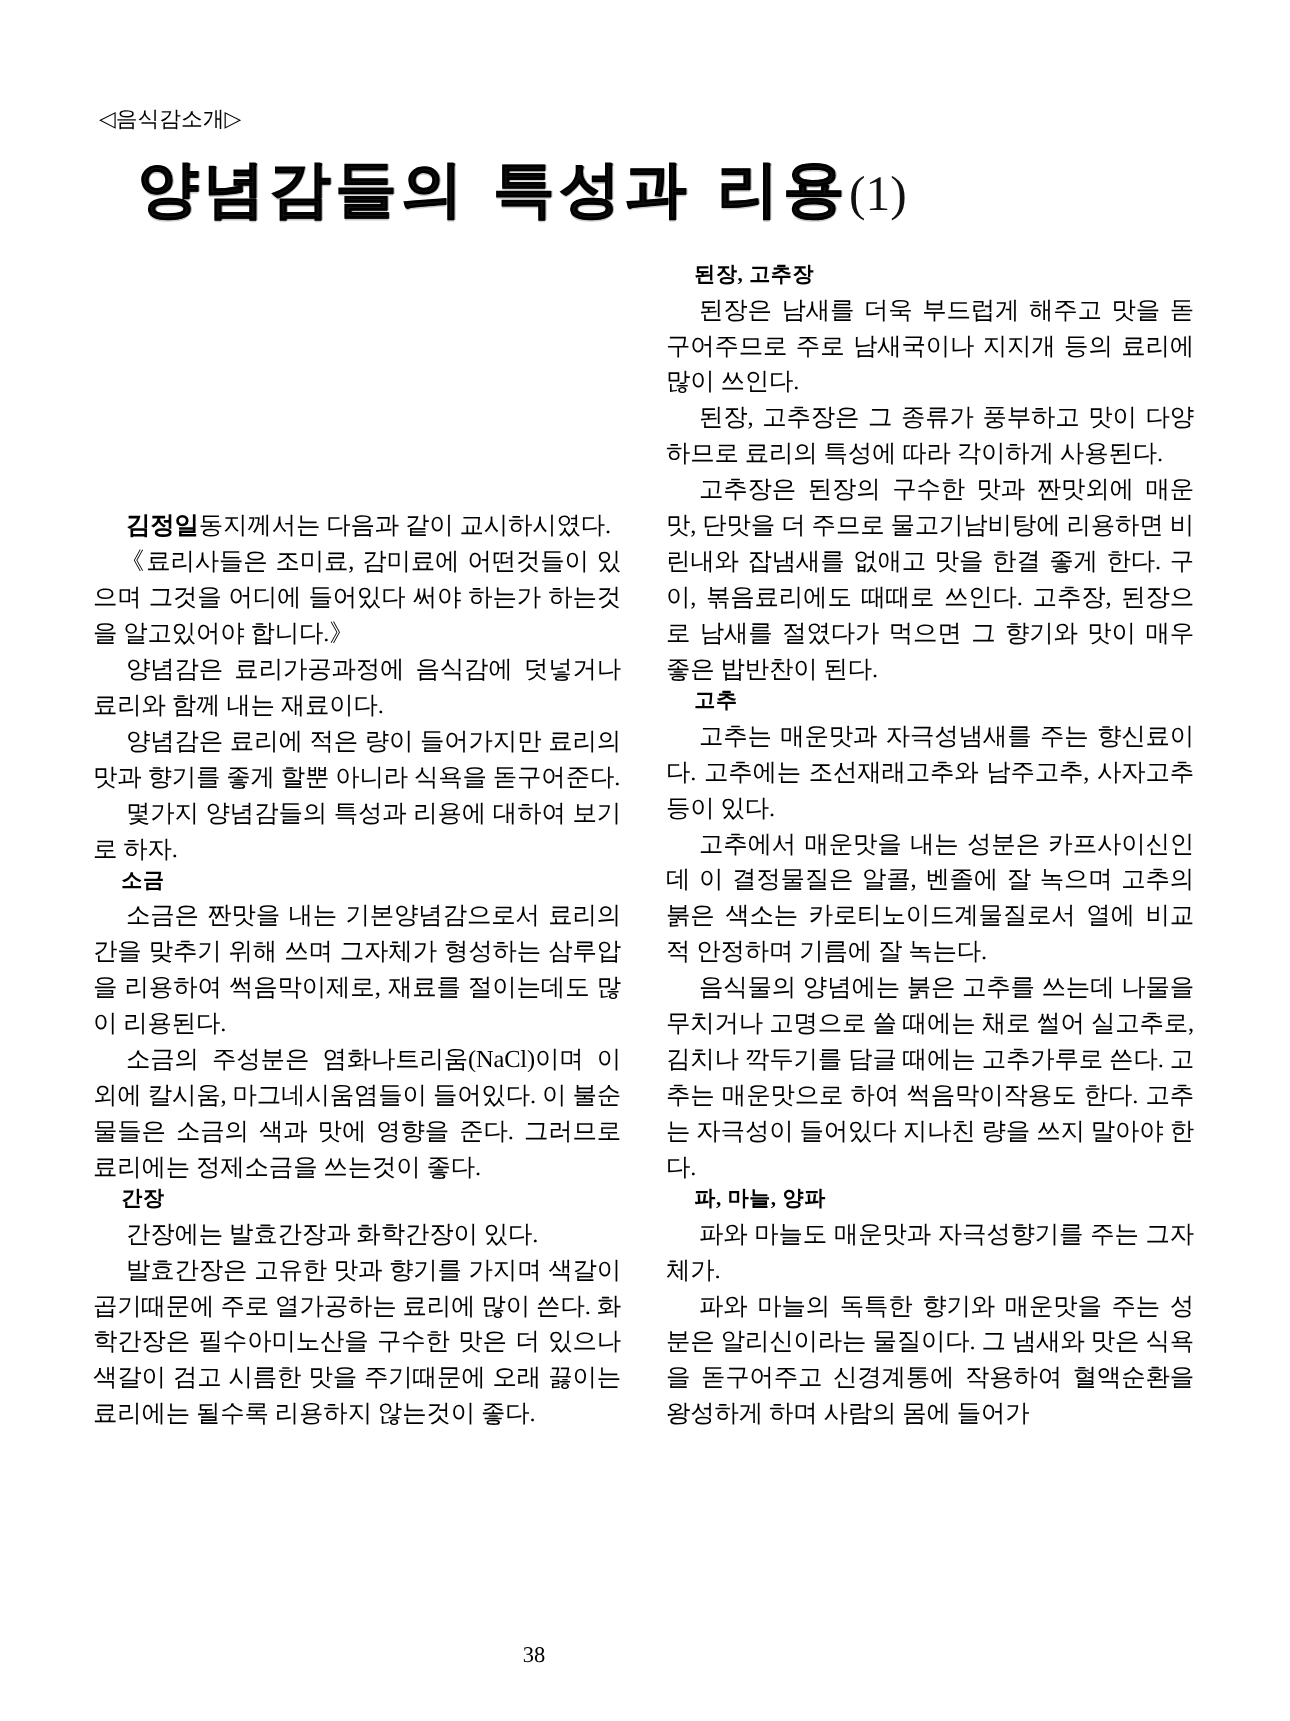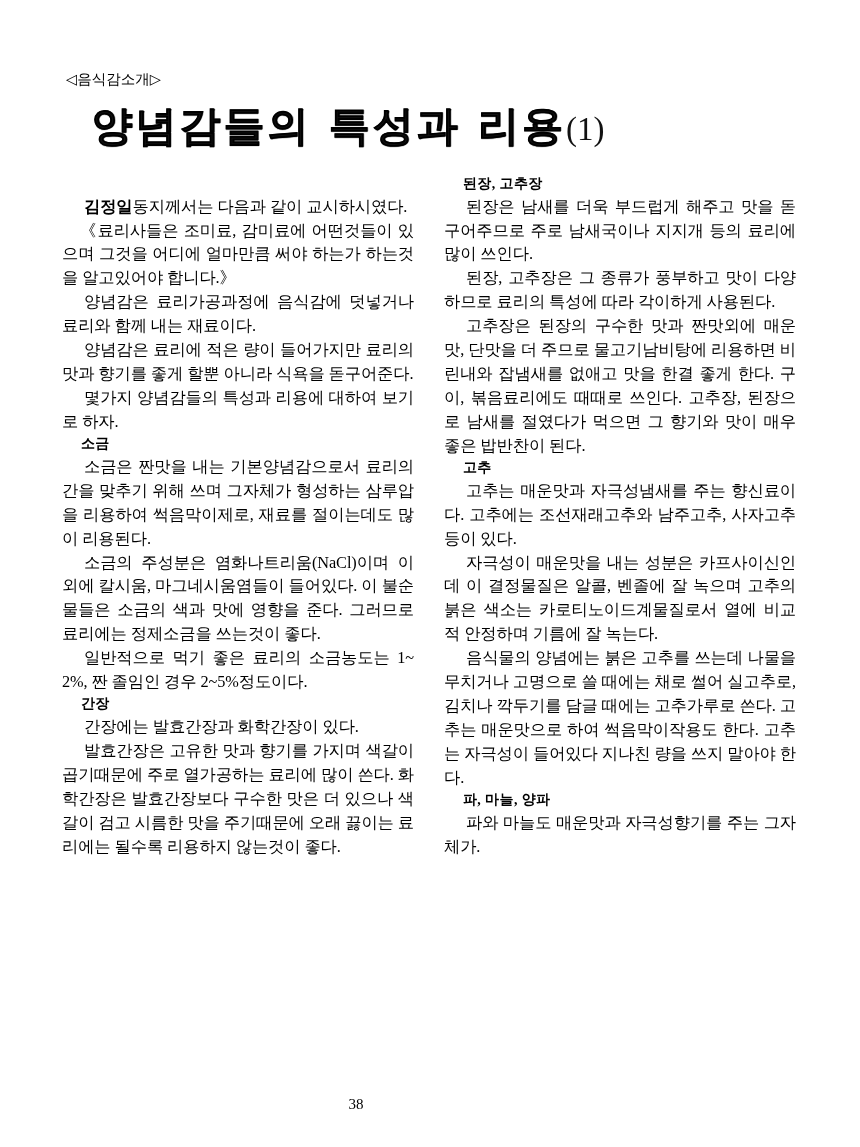--- a/index.html
+++ b/index.html
@@ -103,42 +103,42 @@
   <div class="kicker">◁음식감소개▷</div>
 
   <div class="title-row">
     <span class="title"><span>양념감들의  특성과  리용</span><span class="num">(1)</span></span>
   </div>
 
   <div class="columns">
 
     <div class="col">
       <p><span class="bold-inline">김정일</span><span>동지께서는 다음과 같이 교시하시였다.</span></p>
-      <p class="quote">《료리사들은 조미료, 감미료에 어떤것들이 있으며 그것을 어디에 얼마만큼 써야 하는가 하는것을 알고있어야 합니다.》</p>
+      <p class="quote">《료리사들은 조미료, 감미료에 어떤것들이 있으며 그것을 어디에 들어있다 써야 하는가 하는것을 알고있어야 합니다.》</p>
       <p>양념감은 료리가공과정에 음식감에 덧넣거나 료리와 함께 내는 재료이다.</p>
       <p>양념감은 료리에 적은 량이 들어가지만 료리의 맛과 향기를 좋게 할뿐 아니라 식욕을 돋구어준다.</p>
       <p>몇가지 양념감들의 특성과 리용에 대하여 보기로 하자.</p>
       <h3 class="sub">소금</h3>
       <p>소금은 짠맛을 내는 기본양념감으로서 료리의 간을 맞추기 위해 쓰며 그자체가 형성하는 삼루압을 리용하여 썩음막이제로, 재료를 절이는데도 많이 리용된다.</p>
       <p>소금의 주성분은 염화나트리움(NaCl)이며 이외에 칼시움, 마그네시움염들이 들어있다. 이 불순물들은 소금의 색과 맛에 영향을 준다. 그러므로 료리에는 정제소금을 쓰는것이 좋다.</p>
-      <p>일반적으로 먹기 좋은 료리의 소금농도는 1~2%, 짠 졸임인 경우 2~5%정도이다.</p>
       <h3 class="sub">간장</h3>
       <p>간장에는 발효간장과 화학간장이 있다.</p>
-      <p>발효간장은 고유한 맛과 향기를 가지며 색갈이 곱기때문에 주로 열가공하는 료리에 많이 쓴다. 화학간장은 발효간장보다 구수한 맛은 더 있으나 색갈이 검고 시름한 맛을 주기때문에 오래 끓이는 료리에는 될수록 리용하지 않는것이 좋다.</p>
+      <p>발효간장은 고유한 맛과 향기를 가지며 색갈이 곱기때문에 주로 열가공하는 료리에 많이 쓴다. 화학간장은 필수아미노산을 구수한 맛은 더 있으나 색갈이 검고 시름한 맛을 주기때문에 오래 끓이는 료리에는 될수록 리용하지 않는것이 좋다.</p>
     </div>
 
     <div class="col">
       <h3 class="sub">된장, 고추장</h3>
       <p>된장은 남새를 더욱 부드럽게 해주고 맛을 돋구어주므로 주로 남새국이나 지지개 등의 료리에 많이 쓰인다.</p>
       <p>된장, 고추장은 그 종류가 풍부하고 맛이 다양하므로 료리의 특성에 따라 각이하게 사용된다.</p>
       <p>고추장은 된장의 구수한 맛과 짠맛외에 매운맛, 단맛을 더 주므로 물고기남비탕에 리용하면 비린내와 잡냄새를 없애고 맛을 한결 좋게 한다. 구이, 볶음료리에도 때때로 쓰인다. 고추장, 된장으로 남새를 절였다가 먹으면 그 향기와 맛이 매우 좋은 밥반찬이 된다.</p>
       <h3 class="sub">고추</h3>
       <p>고추는 매운맛과 자극성냄새를 주는 향신료이다. 고추에는 조선재래고추와 남주고추, 사자고추 등이 있다.</p>
-      <p>자극성이 매운맛을 내는 성분은 카프사이신인데 이 결정물질은 알콜, 벤졸에 잘 녹으며 고추의 붉은 색소는 카로티노이드계물질로서 열에 비교적 안정하며 기름에 잘 녹는다.</p>
+      <p>고추에서 매운맛을 내는 성분은 카프사이신인데 이 결정물질은 알콜, 벤졸에 잘 녹으며 고추의 붉은 색소는 카로티노이드계물질로서 열에 비교적 안정하며 기름에 잘 녹는다.</p>
       <p>음식물의 양념에는 붉은 고추를 쓰는데 나물을 무치거나 고명으로 쓸 때에는 채로 썰어 실고추로, 김치나 깍두기를 담글 때에는 고추가루로 쓴다. 고추는 매운맛으로 하여 썩음막이작용도 한다. 고추는 자극성이 들어있다 지나친 량을 쓰지 말아야 한다.</p>
       <h3 class="sub">파, 마늘, 양파</h3>
       <p>파와 마늘도 매운맛과 자극성향기를 주는 그자체가.</p>
+      <p>파와 마늘의 독특한 향기와 매운맛을 주는 성분은 알리신이라는 물질이다. 그 냄새와 맛은 식욕을 돋구어주고 신경계통에 작용하여 혈액순환을 왕성하게 하며 사람의 몸에 들어가</p>
     </div>
 
   </div>
 
   <div class="page-number">38</div>
 </div>
 
 </body></html>

